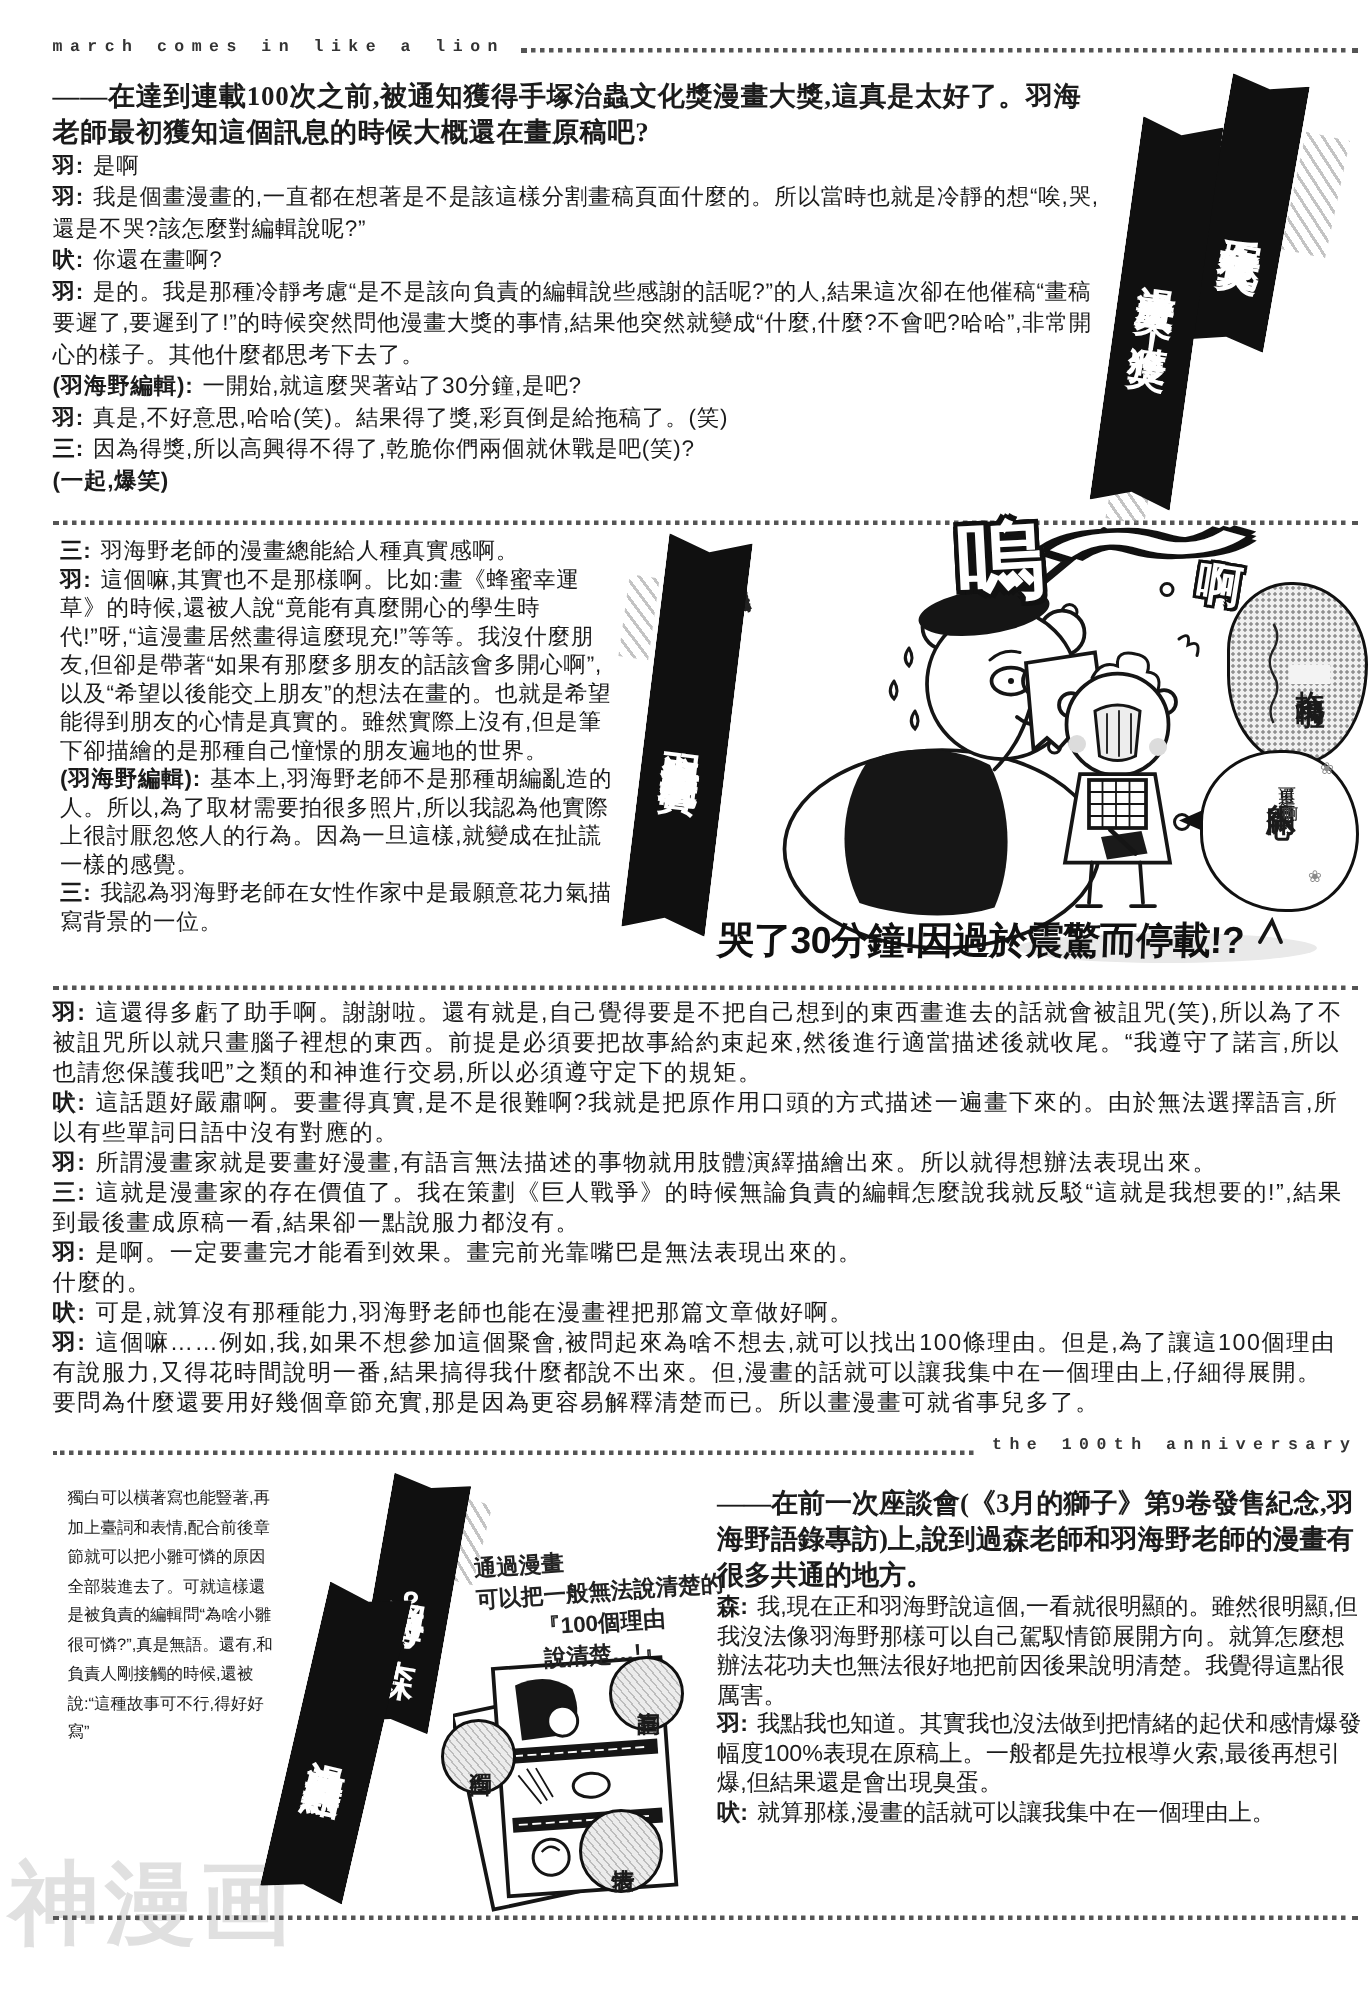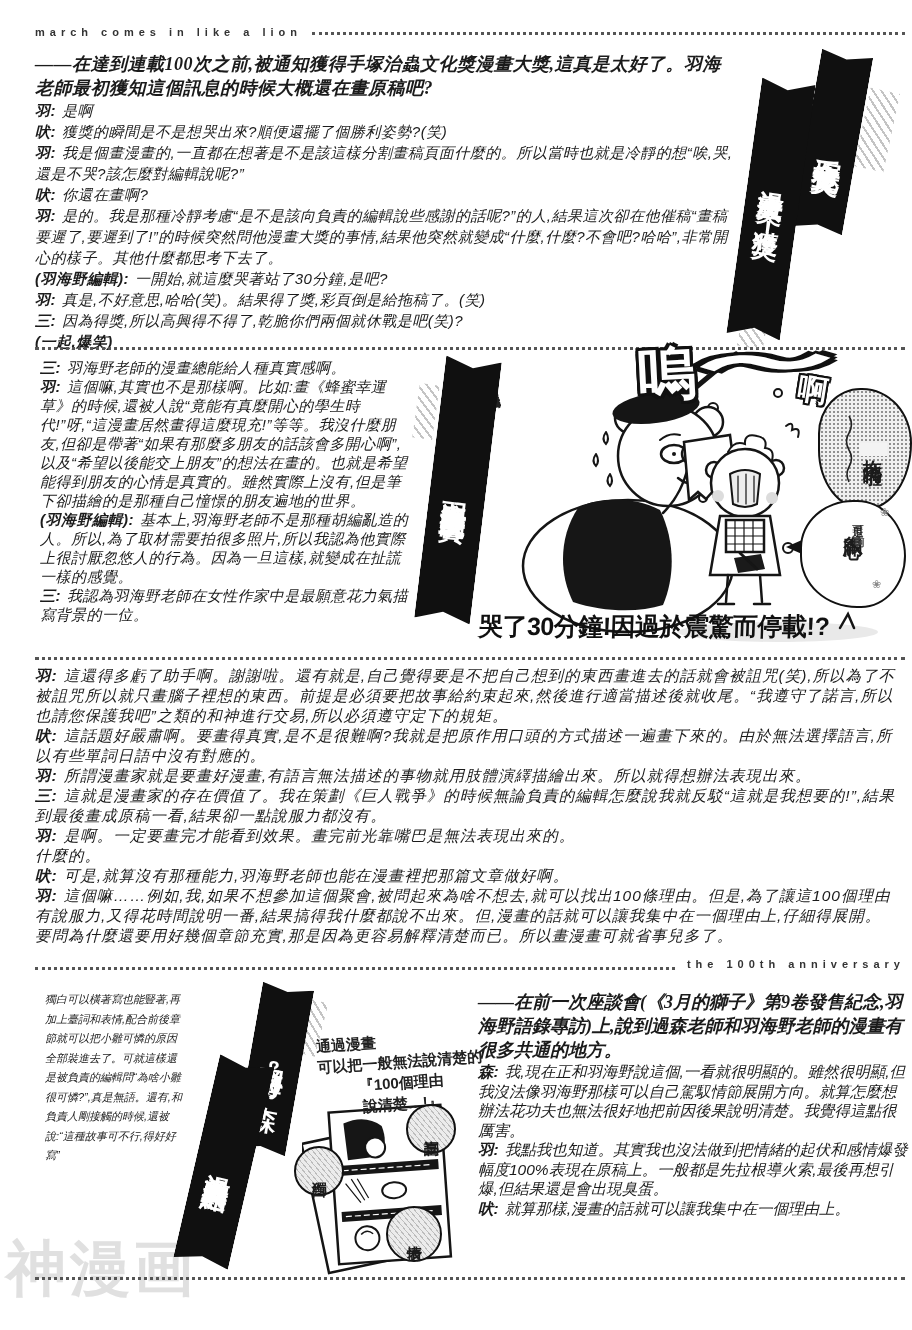--- a/index.html
+++ b/index.html
@@ -1,27 +1,27 @@
 <!DOCTYPE html>
 <html><head>
 <meta charset="utf-8">
 <style>
   html,body{margin:0;padding:0;background:#fff;}
   .page{position:relative;width:912px;height:1330px;background:#fff;overflow:hidden;
         font-family:"Liberation Sans",sans-serif;color:#1b1b1b;}
   
   .sep{position:absolute;left:35px;right:7px;border-top:3px dotted #555;height:0;}
   .hdr{position:absolute;left:35px;top:26px;right:7px;display:flex;align-items:center;gap:10px;}
-  .mono-label{font-family:Liberation Sans, sans-serif;font-size:11px;font-weight:bold;
+  .mono-label{font-family:Liberation Mono, monospace;font-size:11px;font-weight:bold;
               letter-spacing:5px;color:#333;white-space:nowrap;}
   .hdr .dots{flex:1;border-top:3px dotted #555;margin-top:2px;}
   .sep3{position:absolute;left:35px;right:7px;display:flex;align-items:flex-end;gap:12px;}
   .sep3 .dots{flex:1;border-top:3px dotted #555;}
   
-  .para{margin:0;font-style:italic;}
+  .para{margin:0;}
   .spk{font-weight:bold;margin-right:6px;}
   .spk:empty{display:none;margin:0;}
   .s1-col{position:absolute;left:35px;top:52px;width:702px;font-size:15px;line-height:21px;letter-spacing:.5px;}
   .s1-col .intro, .s4r-col .intro{font-family:"Liberation Serif",serif;font-weight:bold;font-size:18px;line-height:24px;}
   .s2-col{position:absolute;left:40px;top:358px;width:372px;font-size:15px;line-height:19px;letter-spacing:.5px;}
   .s3-col{position:absolute;left:35px;top:666px;width:862px;font-size:15.5px;line-height:20px;letter-spacing:1px;}
   .s4l-col{position:absolute;left:45px;top:990px;width:142px;font-size:11px;line-height:19.5px;}
   .s4r-col{position:absolute;left:478px;top:990px;width:430px;font-size:15.5px;line-height:19.5px;}
   
   .ribbon{position:absolute;background:#101010;color:#fff;writing-mode:vertical-rl;text-orientation:upright;
@@ -86,21 +86,20 @@
 <div class="page">
 
   <div class="hdr">
     <span class="mono-label">march comes in like a lion</span>
     <span class="dots"></span>
   </div>
 
   <div class="s1-col">
     <p class="para intro"><span>——在達到連載100次之前,被通知獲得手塚治蟲文化獎漫畫大獎,這真是太好了。羽海老師最初獲知這個訊息的時候大概還在畫原稿吧?</span></p>
     <p class="para"><b class="spk">羽:</b><span>是啊</span></p>
-    <p class="para"><b class="spk">吠:</b><span>獲獎的瞬間是不是想哭出來?順便還擺了個勝利姿勢?(笑)</span></p>
     <p class="para"><b class="spk">羽:</b><span>我是個畫漫畫的,一直都在想著是不是該這樣分割畫稿頁面什麼的。所以當時也就是冷靜的想“唉,哭,還是不哭?該怎麼對編輯說呢?”</span></p>
     <p class="para"><b class="spk">吠:</b><span>你還在畫啊?</span></p>
     <p class="para"><b class="spk">羽:</b><span>是的。我是那種冷靜考慮“是不是該向負責的編輯說些感謝的話呢?”的人,結果這次卻在他催稿“畫稿要遲了,要遲到了!”的時候突然問他漫畫大獎的事情,結果他突然就變成“什麼,什麼?不會吧?哈哈”,非常開心的樣子。其他什麼都思考下去了。</span></p>
     <p class="para"><b class="spk">(羽海野編輯):</b><span>一開始,就這麼哭著站了30分鐘,是吧?</span></p>
     <p class="para"><b class="spk">羽:</b><span>真是,不好意思,哈哈(笑)。結果得了獎,彩頁倒是給拖稿了。(笑)</span></p>
     <p class="para"><b class="spk">三:</b><span>因為得獎,所以高興得不得了,乾脆你們兩個就休戰是吧(笑)?</span></p>
     <p class="para"><b class="spk">(一起,爆笑)</b><span></span></p>
   </div>
 
   <div class="ribbon rb-award-top">手塚文化獎</div>

